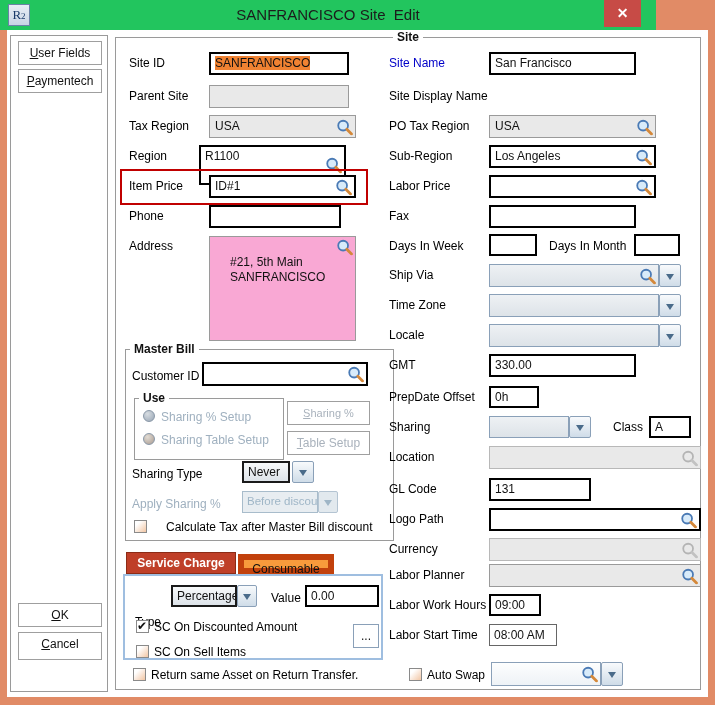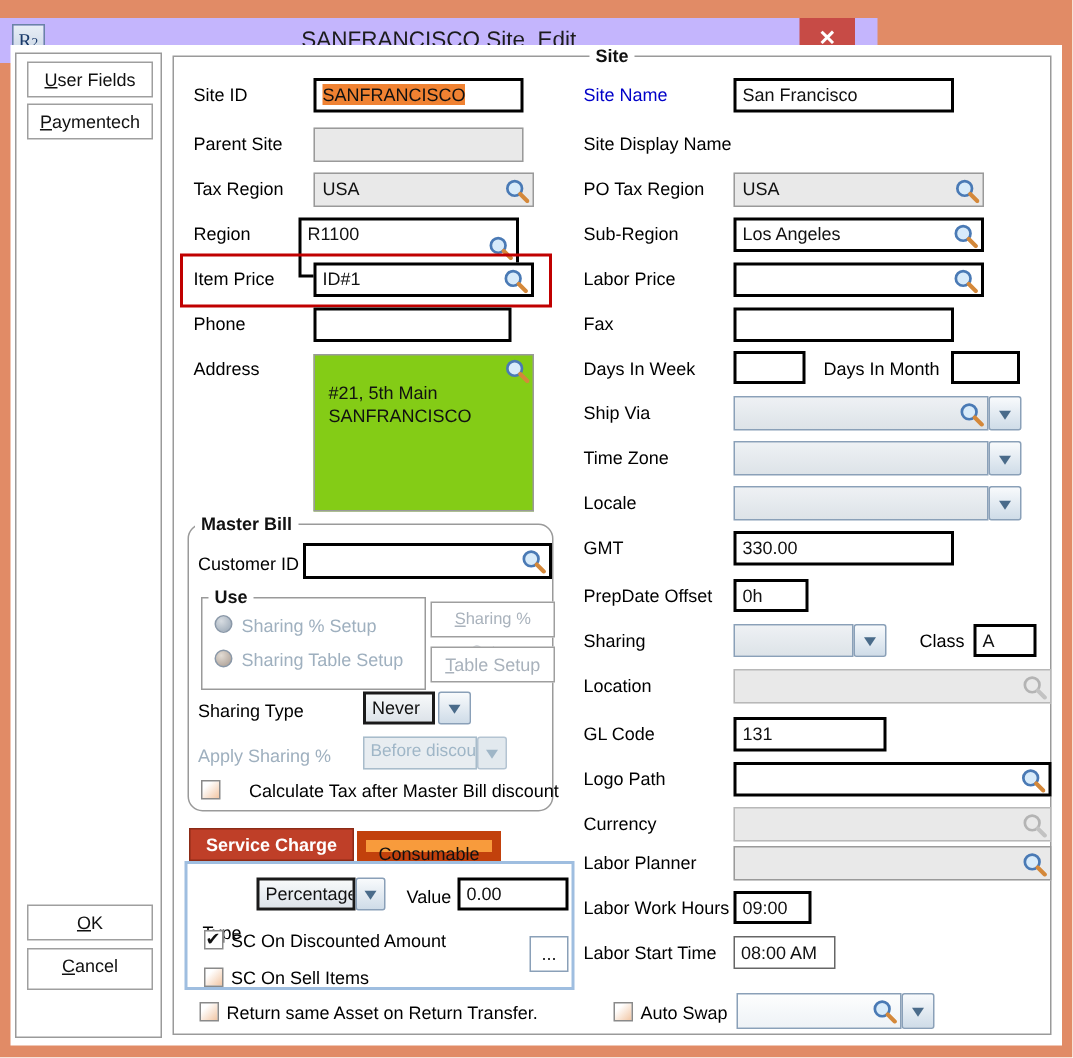--- a/index.html
+++ b/index.html
@@ -1,20 +1,20 @@
 <!DOCTYPE html>
 <html><head>
 <meta charset="utf-8">
 <style>
   * { margin:0; padding:0; box-sizing:border-box; }
   html,body { width:715px; height:705px; }
   body { font-family:"Liberation Sans", sans-serif; font-size:12px; color:#111; }
 
   .window { position:relative; width:715px; height:705px; background:#e18b66; overflow:hidden; }
-  .titlebar { position:absolute; left:0; top:12px; width:585px; height:30px; background:#c4b5fd; }
+  .titlebar { position:absolute; left:0; top:0; width:656px; height:30px; background:#22c55e; }
   .title { position:absolute; left:0; right:0; top:6px; text-align:center; font-size:15px; color:#1c1c1c; white-space:pre; }
   .appicon { position:absolute; left:8px; top:4px; width:22px; height:22px; background:linear-gradient(#e8eef6,#c8d4e4);
              border:1px solid #6a83a6; font-family:"Liberation Serif",serif; font-size:13px; color:#1a3a6a;
              text-align:center; line-height:20px; }
   .appicon small { font-size:9px; }
   .closebtn { position:absolute; right:15px; top:0; width:37px; height:27px; background:#c74b46; color:#fff;
               font-size:14px; font-weight:bold; text-align:center; line-height:27px; cursor:pointer; }
   .client { position:absolute; left:7px; top:30px; width:701px; height:667px; background:#fff; }
 
   .grp { position:absolute; border:1px solid #9a9a9a; background:#fff; }
@@ -59,21 +59,21 @@
            background:radial-gradient(circle at 35% 30%, #d8dde2, #97a5b4); }
   .radio.tan { background:radial-gradient(circle at 35% 30%, #e2dcd4, #a89a90); }
 
   .focusrect { position:absolute; border:2px solid #c00000; pointer-events:none; }
 
   .tab { position:absolute; text-align:center; cursor:pointer; }
   .tab.active { background:#bf3f28; border:1px solid #8c2b16; color:#fff; font-weight:bold; line-height:20px; }
   .tab.idle { background:#f89b3c; border:6px solid #c2410c; color:#111; line-height:18px; }
   .tabpanel { position:absolute; border:2px solid #9fbee0; background:#fff; }
 
-  .addr { position:absolute; background:#84cc16; border:1px solid #9a9a9a; padding:3px 9px; white-space:pre-line; line-height:15px; }
+  .addr { position:absolute; background:#f9a8d4; border:1px solid #9a9a9a; padding:3px 20px; white-space:pre-line; line-height:15px; }
 </style>
 </head>
 <body>
 
 <svg width="0" height="0" style="position:absolute">
   <defs>
     <g id="magglyph">
       <circle cx="6.7" cy="6.7" r="4.6" fill="#d8ebfa" stroke="#4a7ab5" stroke-width="1.7"></circle>
       <line x1="10.2" y1="10.2" x2="14.6" y2="14.6" stroke="#d4883a" stroke-width="2.6" stroke-linecap="round"></line>
     </g>
@@ -142,21 +142,21 @@
         <span></span></div>
 
       <span class="lbl" style="left:13px;top:201px;">Address</span>
       <div class="addr" style="left:93px;top:198px;width:147px;height:105px;">
         <span style="white-space:pre-line;">#21, 5th Main
 SANFRANCISCO</span>
         <svg class="mag" style="top:10px;" viewBox="0 0 16 16">
             <use href="#magglyph"></use>
           </svg></div>
 
-      <div class="grp" style="left:9px;top:311px;width:244px;height:192px;border-radius:10px;">
+      <div class="grp" style="left:9px;top:311px;width:269px;height:192px;">
         <span class="legend" style="left:4px;">Master Bill</span>
 
         <span class="lbl" style="left:6px;top:19px;">Customer ID</span>
         <div class="fld" style="left:76px;top:12px;width:166px;height:24px;">
           <span></span>
           <svg class="mag" viewBox="0 0 16 16">
               <use href="#magglyph"></use>
             </svg></div>
 
         <div class="grp" style="left:8px;top:48px;width:150px;height:62px;">

